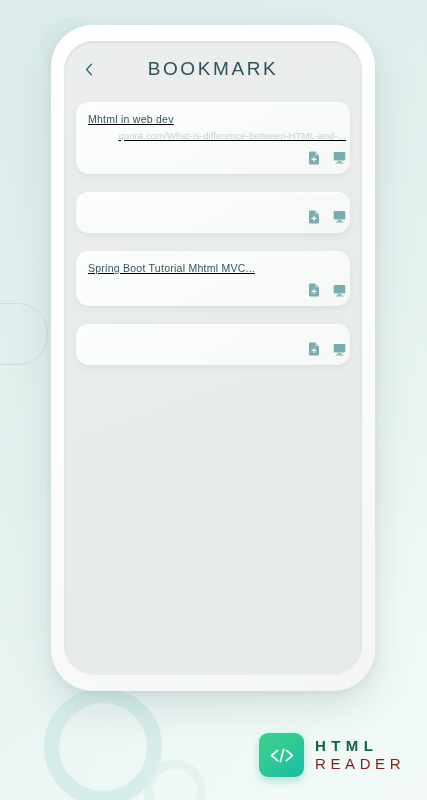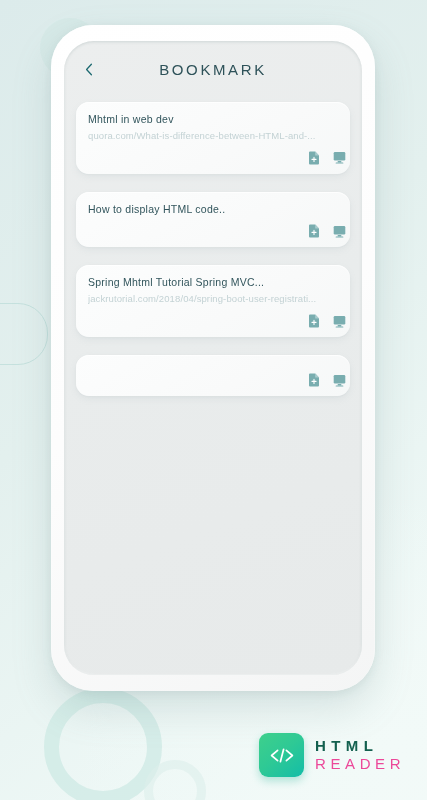--- a/index.html
+++ b/index.html
@@ -102,21 +102,21 @@
     align-items: center;
     justify-content: center;
     cursor: pointer;
     flex: 0 0 auto;
   }
   .back-btn svg { display: block; }
   .appbar-title {
     position: absolute;
     left: 0; right: 0;
     text-align: center;
-    font-size: 15px;
+    font-size: 19px;
     letter-spacing: 2.6px;
     color: #2e5259;
     font-weight: 400;
     pointer-events: none;
   }
 
   
   .list {
     padding: 5px 12px 12px 12px;
     display: flex;
@@ -126,40 +126,42 @@
 
   .card {
     background: linear-gradient(150deg, #fcfdfd 0%, #f9fafa 60%, #f6f8f8 100%);
     border-radius: 13px;
     padding: 10px 4px 7px 12px;
     box-shadow:
       0 3px 7px rgba(140,160,165,.10),
       0 1px 2px rgba(140,160,165,.08),
       inset 0 1px 1px rgba(255,255,255,.85);
     cursor: pointer;
+    text-decoration: underline;
   }
 
   .card-title {
     font-size: 10.5px;
     color: #32555c;
     letter-spacing: .25px;
     line-height: 1.35;
     white-space: nowrap;
     overflow: hidden;
     text-overflow: ellipsis;
   }
   .card-url {
     font-size: 9.5px;
     color: #c3d2d4;
     letter-spacing: .1px;
     line-height: 1.45;
     margin-top: 3px;
     white-space: nowrap;
     overflow: hidden;
     text-overflow: ellipsis;
+    text-align: right;
   }
 
   .card-actions {
     display: flex;
     justify-content: flex-end;
     align-items: center;
     gap: 13px;
     margin-top: 6px;
     height: 18px;
   }
@@ -198,21 +200,21 @@
   .brand-line1 {
     font-size: 15px;
     font-weight: bold;
     letter-spacing: 5.4px;
     color: #14604f;
   }
   .brand-line2 {
     font-size: 15px;
     font-weight: 400;
     letter-spacing: 4.6px;
-    color: #ec4899;
+    color: #7f1d1d;
     margin-top: 1px;
   }
 </style>
 </head>
 <body>
 
 <div class="deco-blob"></div>
 <div class="deco-rect"></div>
 <div class="deco-circle"></div>
 <div class="deco-circle-2"></div>
@@ -248,42 +250,40 @@
             <svg width="13" height="13" viewBox="0 0 13 13">
               <rect x=".7" y="1" width="11.6" height="8.5" rx="1.3" fill="#79adaf"></rect>
               <rect x="4.6" y="9.9" width="3.8" height="1.5" rx=".5" fill="#79adaf"></rect>
               <rect x="2.6" y="11.4" width="7.8" height="1.1" rx=".55" fill="#79adaf"></rect>
             </svg>
           </span>
         </div>
       </div>
 
       <div class="card">
-        <div class="card-title">How to display HTML code..</div>
         <div class="card-actions">
           <span class="act-icon">
             <svg width="12" height="14" viewBox="0 0 12 14">
               <path d="M1 1.6A1 1 0 0 1 2 .6h5.2L11 4.4V12.4a1 1 0 0 1-1 1H2a1 1 0 0 1-1-1z" fill="#79adaf"></path>
               <path d="M7.2.6V4.4H11" fill="#a9ccce"></path>
               <path d="M6 6.4v4M4 8.4h4" stroke="#ffffff" stroke-width="1.1" stroke-linecap="round"></path>
             </svg>
           </span>
           <span class="act-icon">
             <svg width="13" height="13" viewBox="0 0 13 13">
               <rect x=".7" y="1" width="11.6" height="8.5" rx="1.3" fill="#79adaf"></rect>
               <rect x="4.6" y="9.9" width="3.8" height="1.5" rx=".5" fill="#79adaf"></rect>
               <rect x="2.6" y="11.4" width="7.8" height="1.1" rx=".55" fill="#79adaf"></rect>
             </svg>
           </span>
         </div>
       </div>
 
       <div class="card">
-        <div class="card-title">Spring Mhtml Tutorial Spring MVC...</div>
-        <div class="card-url">jackrutorial.com/2018/04/spring-boot-user-registrati...</div>
+        <div class="card-title">Spring Boot Tutorial Mhtml MVC...</div>
         <div class="card-actions">
           <span class="act-icon">
             <svg width="12" height="14" viewBox="0 0 12 14">
               <path d="M1 1.6A1 1 0 0 1 2 .6h5.2L11 4.4V12.4a1 1 0 0 1-1 1H2a1 1 0 0 1-1-1z" fill="#79adaf"></path>
               <path d="M7.2.6V4.4H11" fill="#a9ccce"></path>
               <path d="M6 6.4v4M4 8.4h4" stroke="#ffffff" stroke-width="1.1" stroke-linecap="round"></path>
             </svg>
           </span>
           <span class="act-icon">
             <svg width="13" height="13" viewBox="0 0 13 13">

